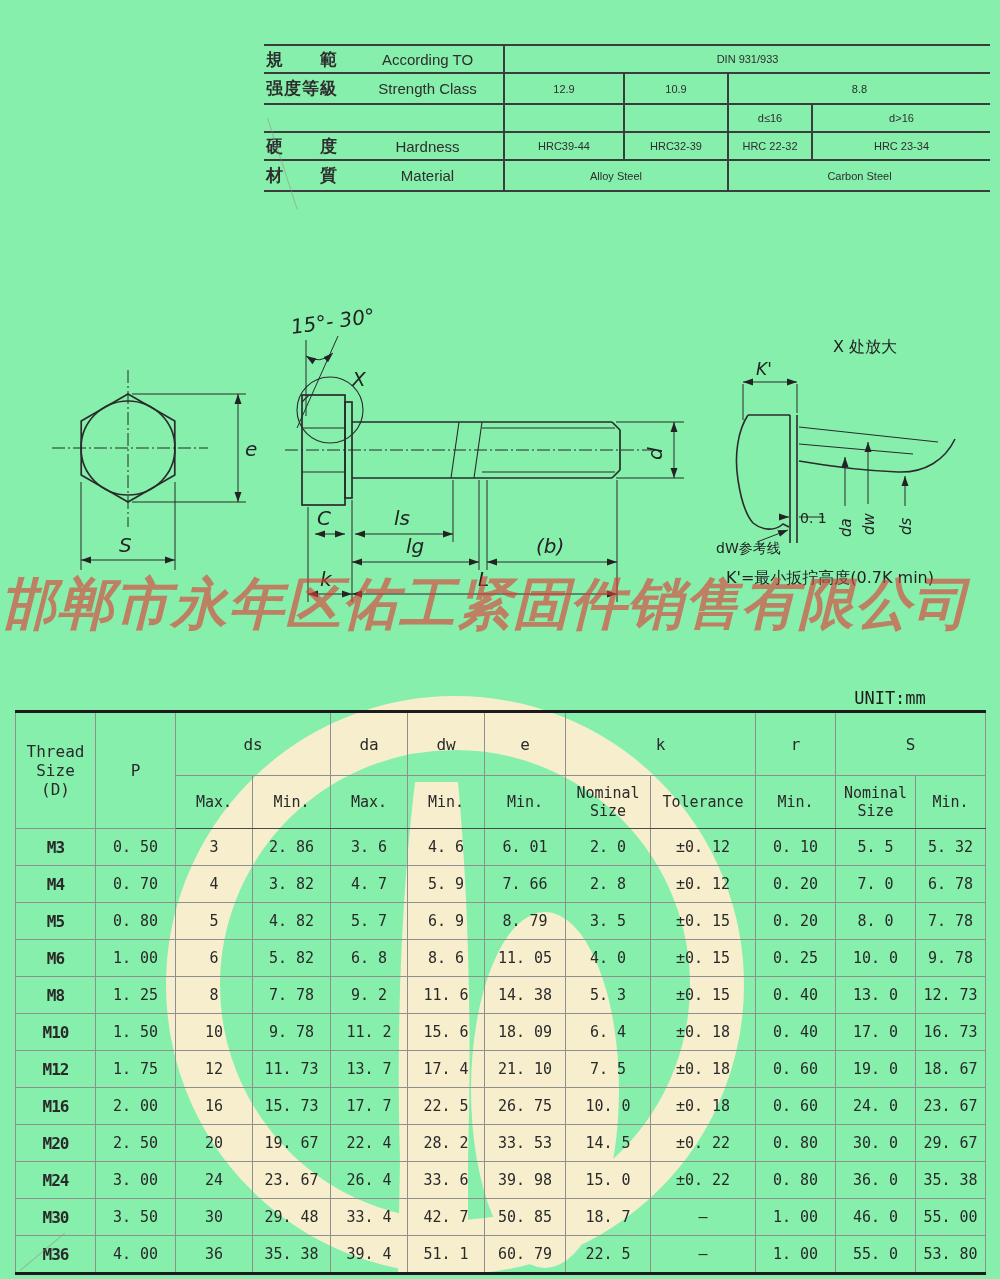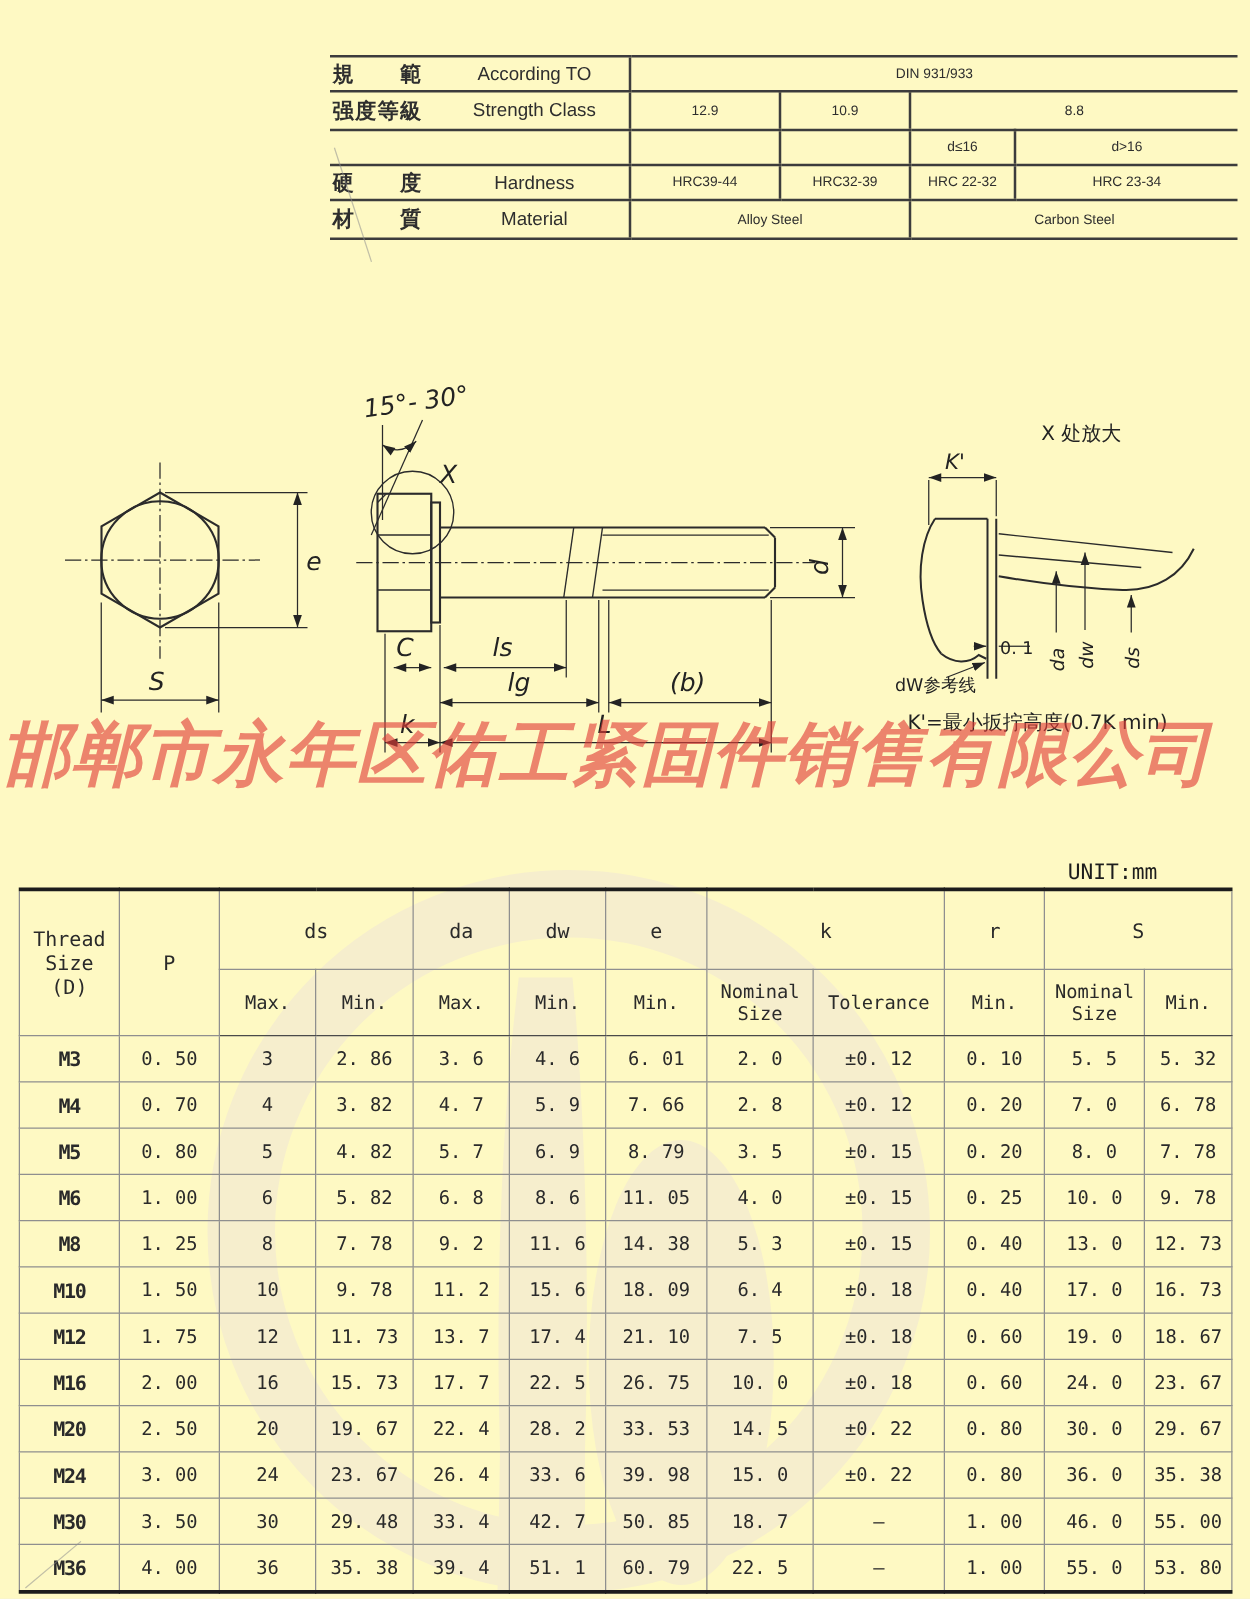--- a/index.html
+++ b/index.html
@@ -1,17 +1,17 @@
 <!DOCTYPE html>
 <html><head>
 <meta charset="utf-8">
 <style>
   html,body{margin:0;padding:0;}
   body{background:#e8e8e6;font-family:"Liberation Sans",sans-serif;}
-  .page{position:relative;width:1000px;height:1279px;background:#fef9c3;overflow:hidden;
+  .page{position:relative;width:1000px;height:1279px;background:#86efac;overflow:hidden;
         margin:0 auto;color:#2e2e2e;}
 
   
   .spec-wrap{position:absolute;left:264px;top:44px;}
   table.spec{border-collapse:collapse;table-layout:fixed;width:726px;}
   table.spec td{border-bottom:2px solid #3c3c3c;height:26px;padding:0 2px;
                 font-size:11px;text-align:center;vertical-align:middle;white-space:pre;}
   table.spec tr:first-child td{border-top:2px solid #3c3c3c;}
   table.spec td.bl{border-left:2px solid #3c3c3c;}
   table.spec td.zh{text-align:left;font-size:17px;font-weight:600;letter-spacing:1px;}

